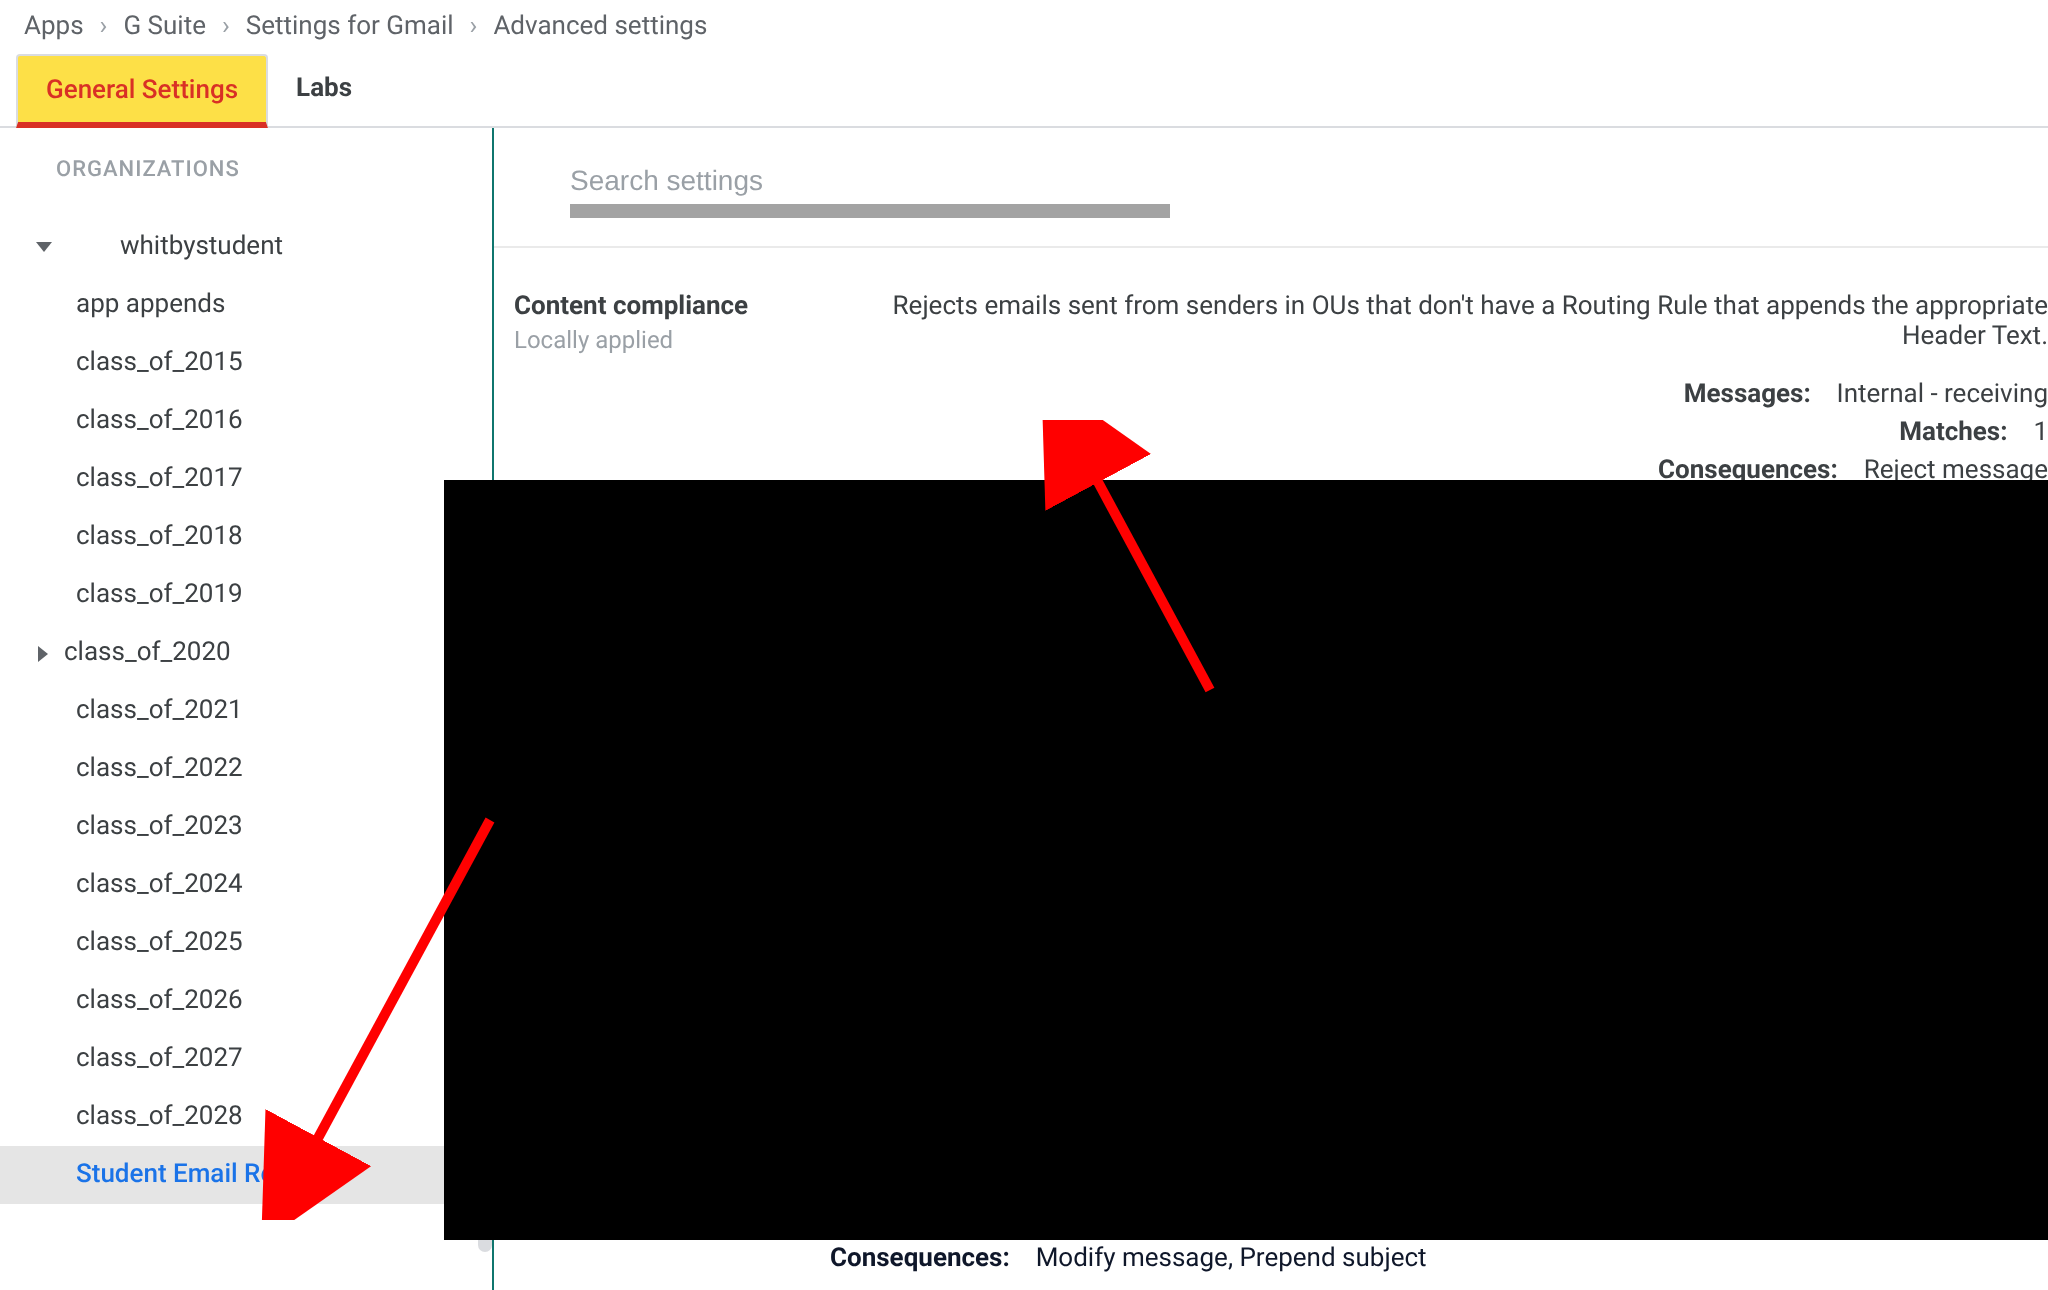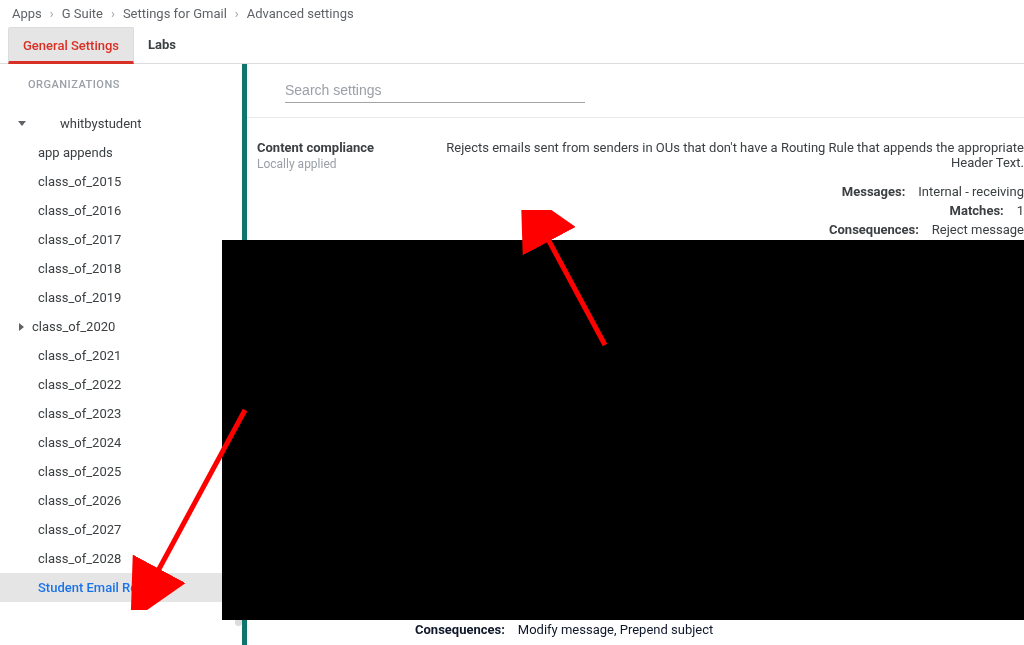--- a/index.html
+++ b/index.html
@@ -40,33 +40,33 @@
       cursor: pointer;
     }
     .tab.active {
       color: #d93025;
       border-bottom: 3px solid #d93025;
       border-left: 1px solid #dadce0;
       border-right: 1px solid #dadce0;
       border-top: 1px solid #dadce0;
       border-radius: 2px 2px 0 0;
       margin-bottom: -1px;
-      background: #e5e5e5;
+      background: #fde047;
     }
     .tab.inactive {
       color: #3c4043;
       font-weight: bold;
     }
     .main {
       display: flex;
       height: calc(100% - 63px);
     }
     .sidebar {
       width: 247px;
-      border-right: 5px solid #0f766e;
+      border-right: 1px solid #0f766e;
       position: relative;
       height: 100%;
     }
     .org-header {
       padding: 14px 14px 10px 28px;
       color: #9aa0a6;
       font-size: 11px;
       font-weight: 500;
       letter-spacing: 0.5px;
     }
@@ -129,21 +129,21 @@
     }
     .content {
       flex: 1;
       position: relative;
     }
     .search-row {
       padding: 14px 0 6px 38px;
     }
     .search-input {
       border: none;
-      border-bottom: 1px solid #a3a3a3;
+      border-bottom: 7px solid #a3a3a3;
       width: 300px;
       font-size: 14px;
       color: #3c4043;
       padding: 4px 0;
       outline: none;
     }
     .search-input::placeholder {
       color: #9aa0a6;
     }
     .divider {

